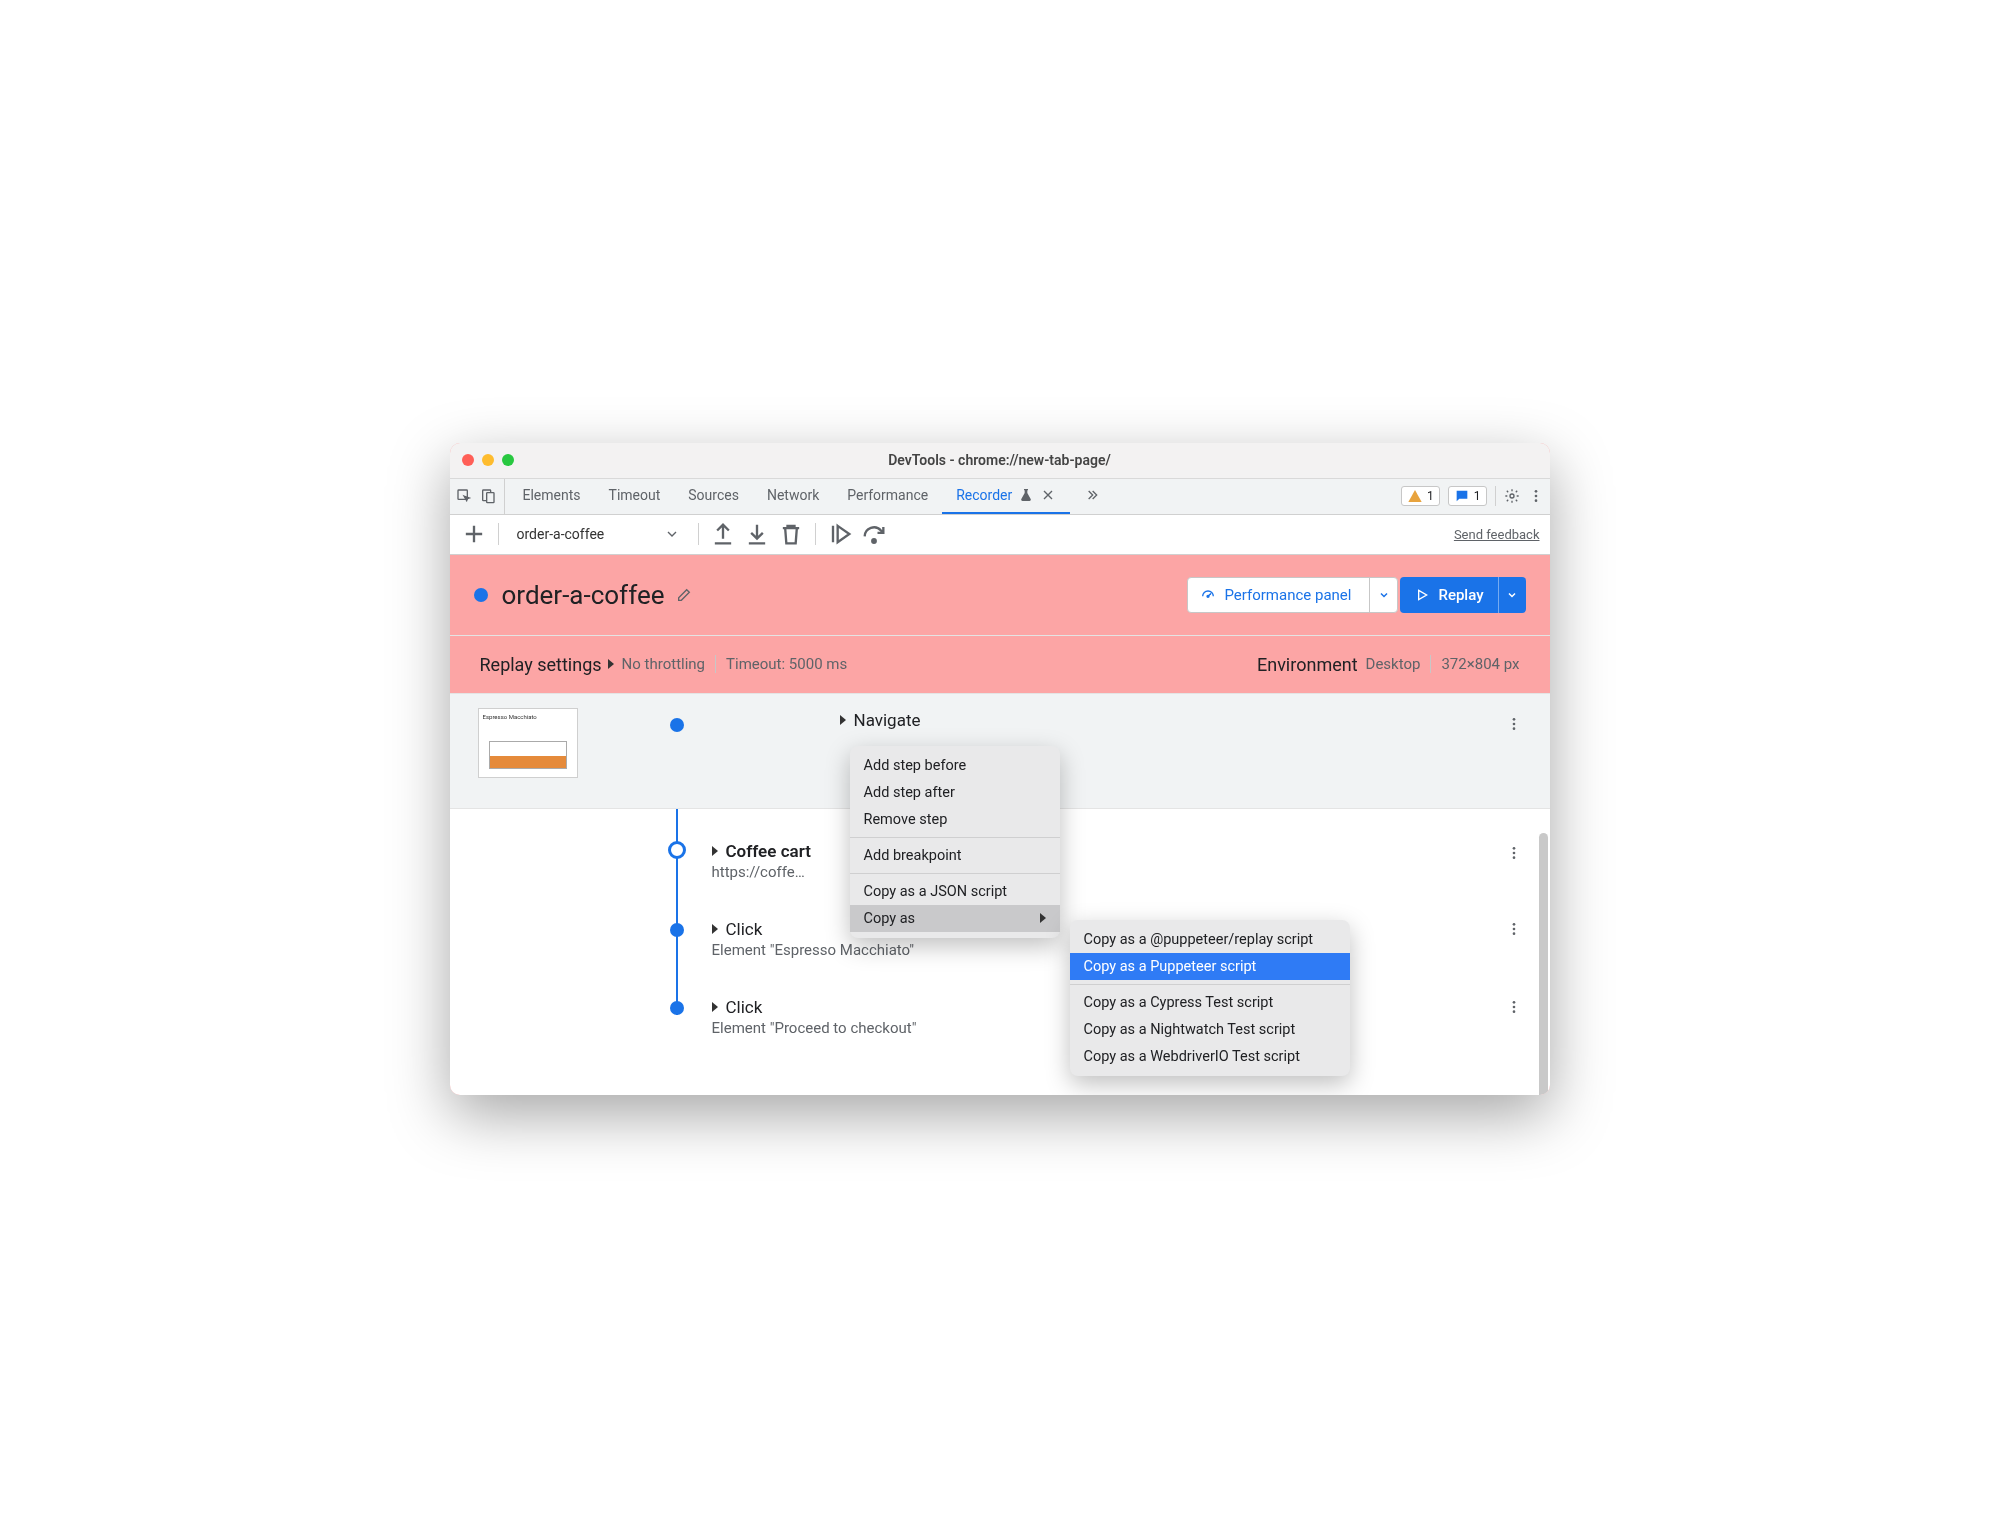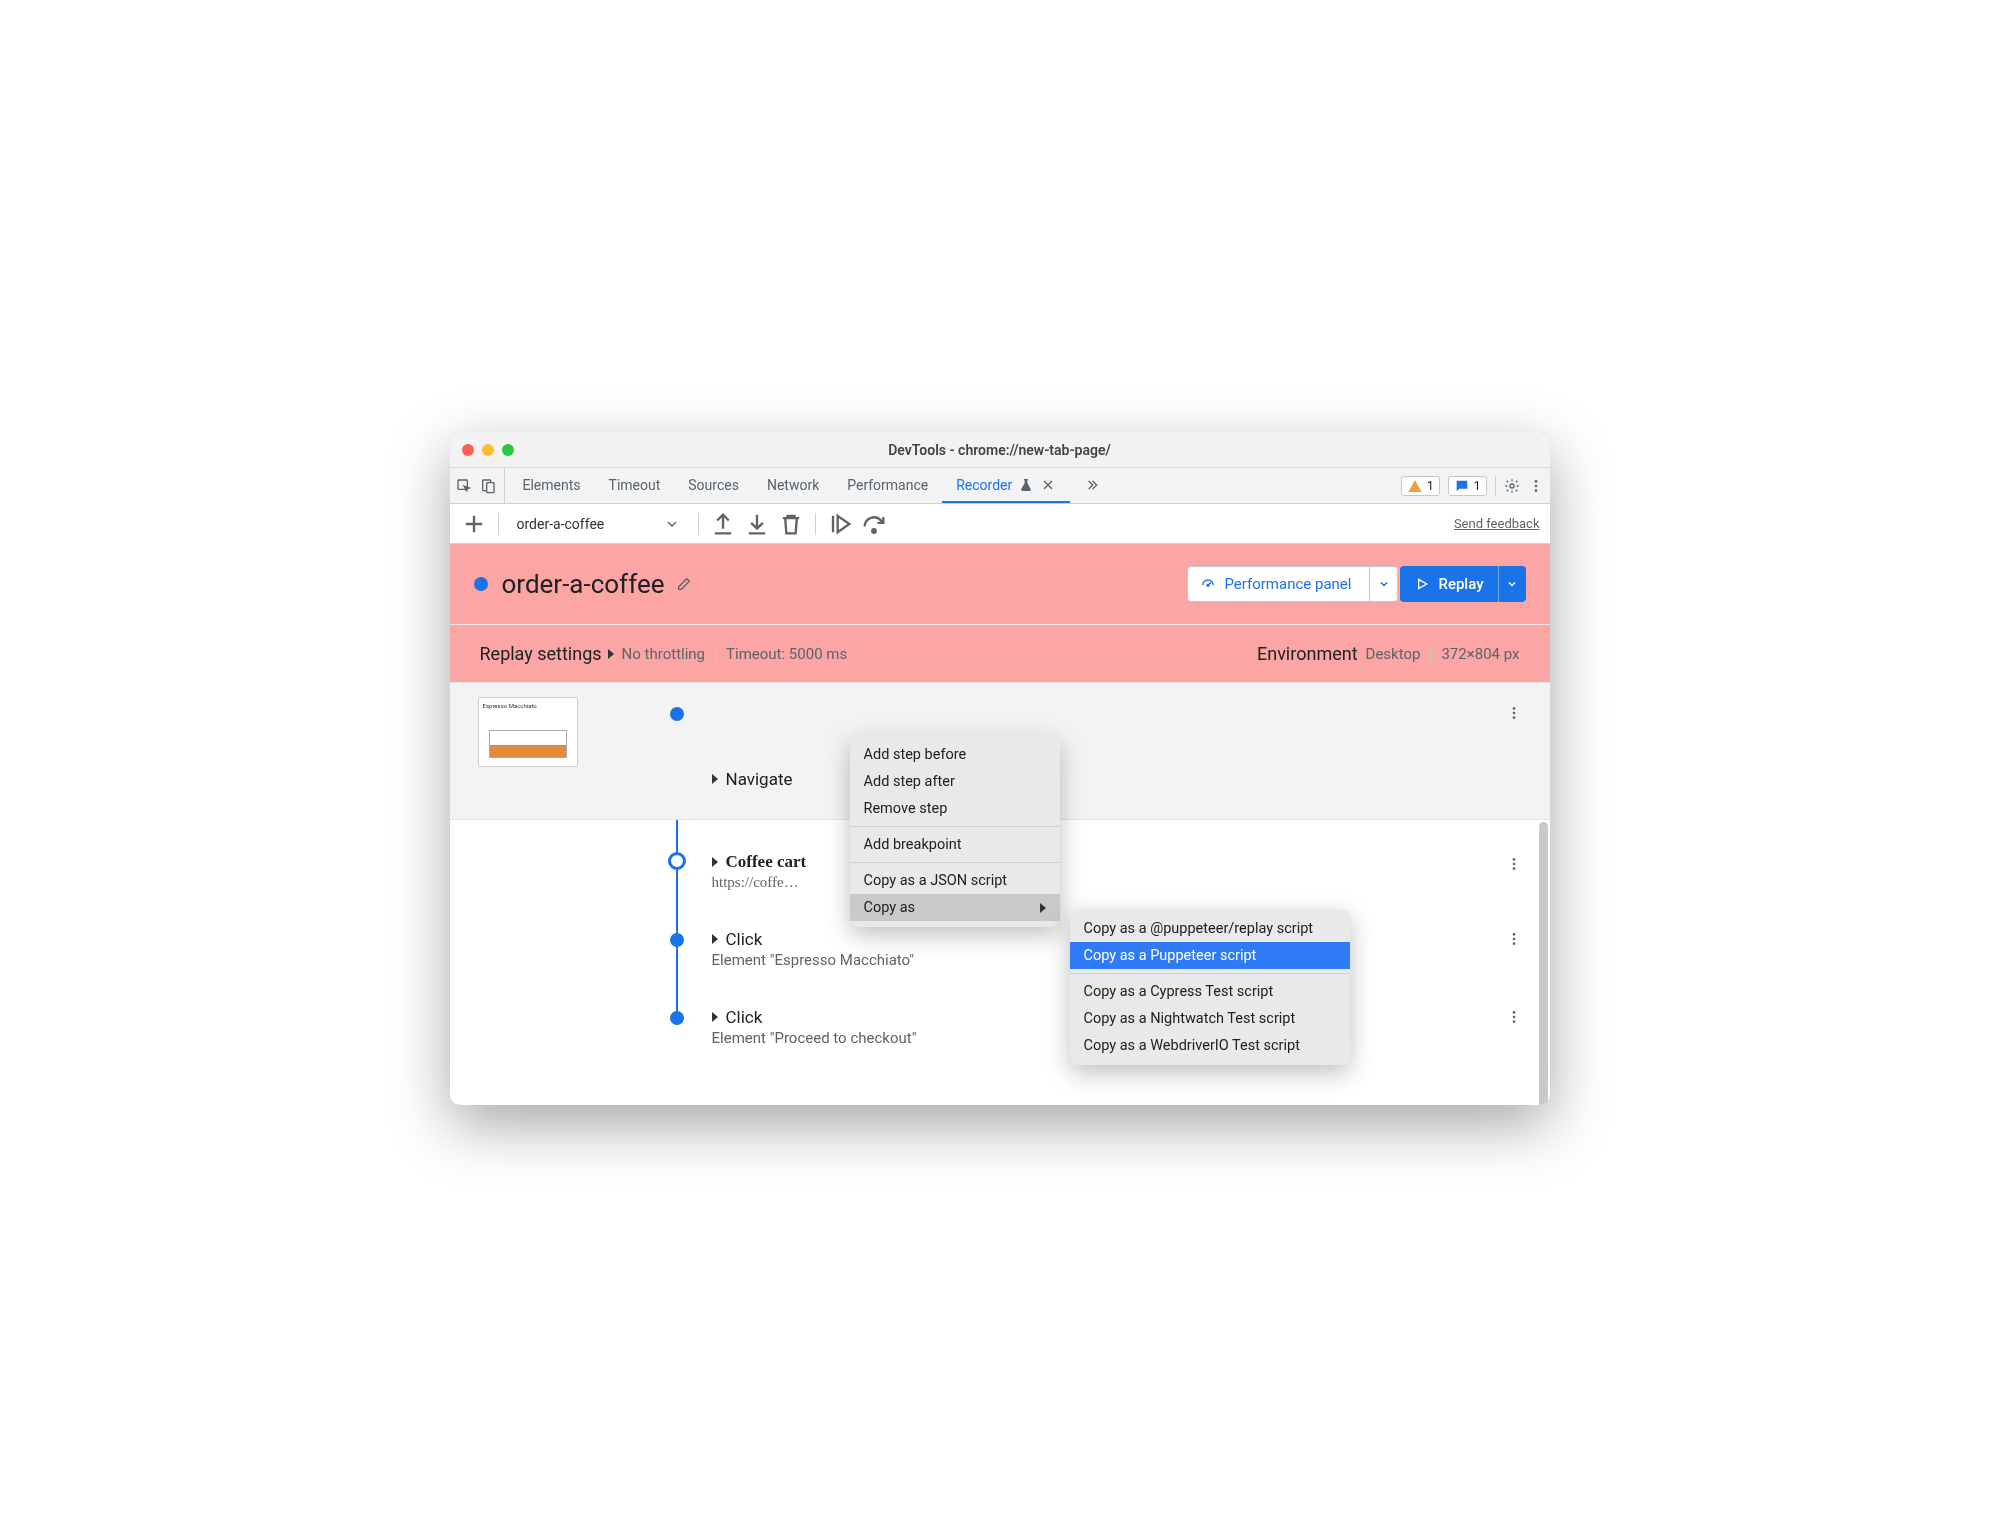--- a/index.html
+++ b/index.html
@@ -136,21 +136,21 @@
     width: 100px; height:70px; border:1px solid #cfcfcf; background:#fff; margin-left: 28px;
     position:relative; overflow:hidden;
   }
   .thumb::after{
     content:""; position:absolute; left:10px; right:10px; bottom:8px; top:32px;
     border:1px solid #aaa; background:linear-gradient(#fff 55%, #e58a3a 55%);
   }
   .thumb-label{ position:absolute; top:4px; left:4px; font-size:6px; color:#333;}
   .step .content { margin-left: 262px; padding-top:2px;}
   .step.no-thumb .content { margin-left: 262px; }
-  .step.first { background:#f1f3f4; border-bottom:1px solid #e4e4e4; padding-top:14px; padding-bottom:30px;flex-direction:column;}
+  .step.first { background:#f1f3f4; border-bottom:1px solid #e4e4e4; padding-top:14px; padding-bottom:30px;}
   .step-title { font-size:17px; display:flex; align-items:center; gap:8px; color:#202124;}
   .step-title.bold { font-weight:600;}
   .step-sub { font-size:15px; color:#5f6368; margin-top:2px;}
   .kebab {
     position:absolute; right:26px; top:20px; width:20px; height:20px;
     display:flex; align-items:center; justify-content:center; color:#5f6368; cursor:pointer;
   }
   .tri { width:0; height:0; border-left:6px solid #333; border-top:5px solid transparent; border-bottom:5px solid transparent;}
 
   
@@ -400,21 +400,21 @@
         </div>
         <div class="kebab">
             <svg viewBox="0 0 24 24" fill="currentColor" width="16" height="16">
               <circle cx="12" cy="5" r="2"></circle>
               <circle cx="12" cy="12" r="2"></circle>
               <circle cx="12" cy="19" r="2"></circle>
             </svg>
           </div>
       </div>
 
-      <div class="step no-thumb" style="padding-top:30px;font-family:Liberation Serif, serif;">
+      <div class="step no-thumb" style="padding-top:30px;">
         <div class="marker hollow" style="top:32px;"></div>
         <div class="content">
           <div class="step-title bold">
             <span class="tri"></span>
             <span>Coffee cart</span>
           </div>
           <div class="step-sub">https://coffe…</div>
         </div>
         <div class="kebab" style="top:34px;">
             <svg viewBox="0 0 24 24" fill="currentColor" width="16" height="16">

